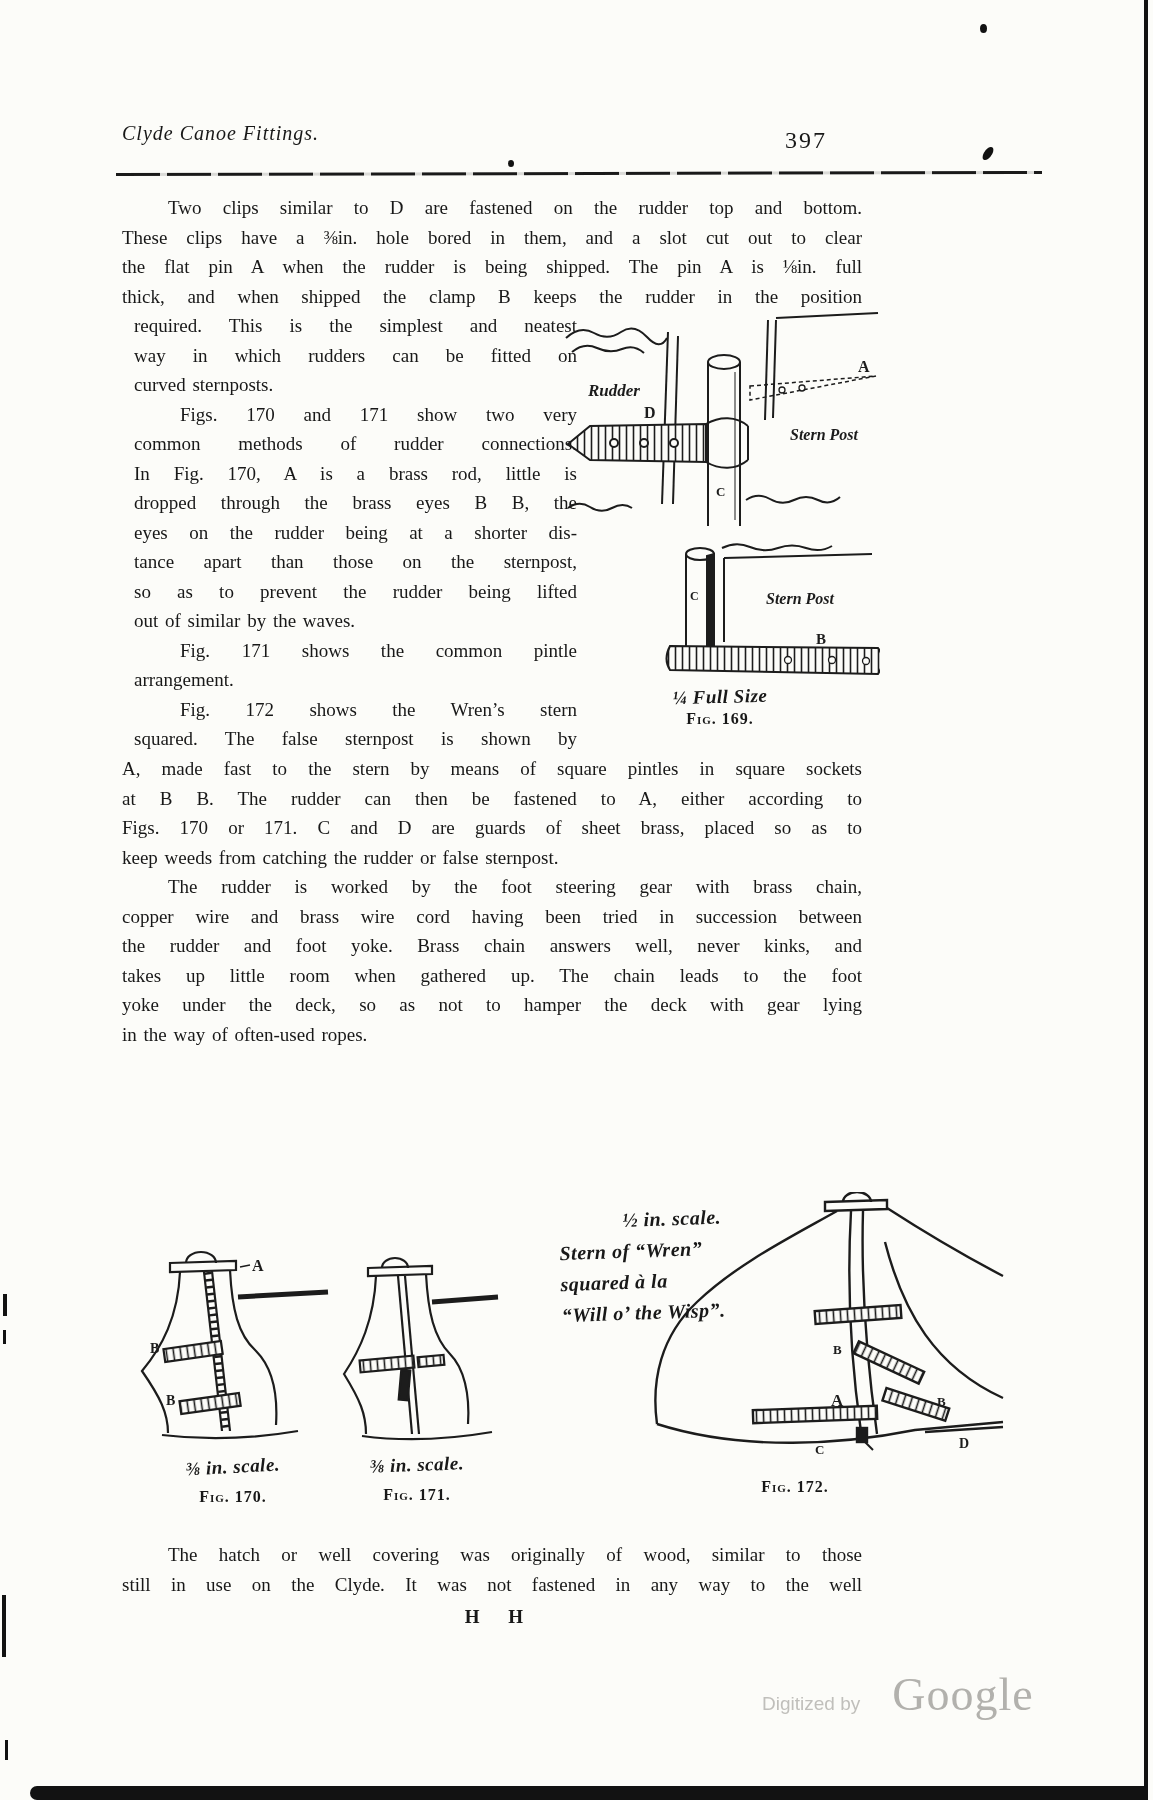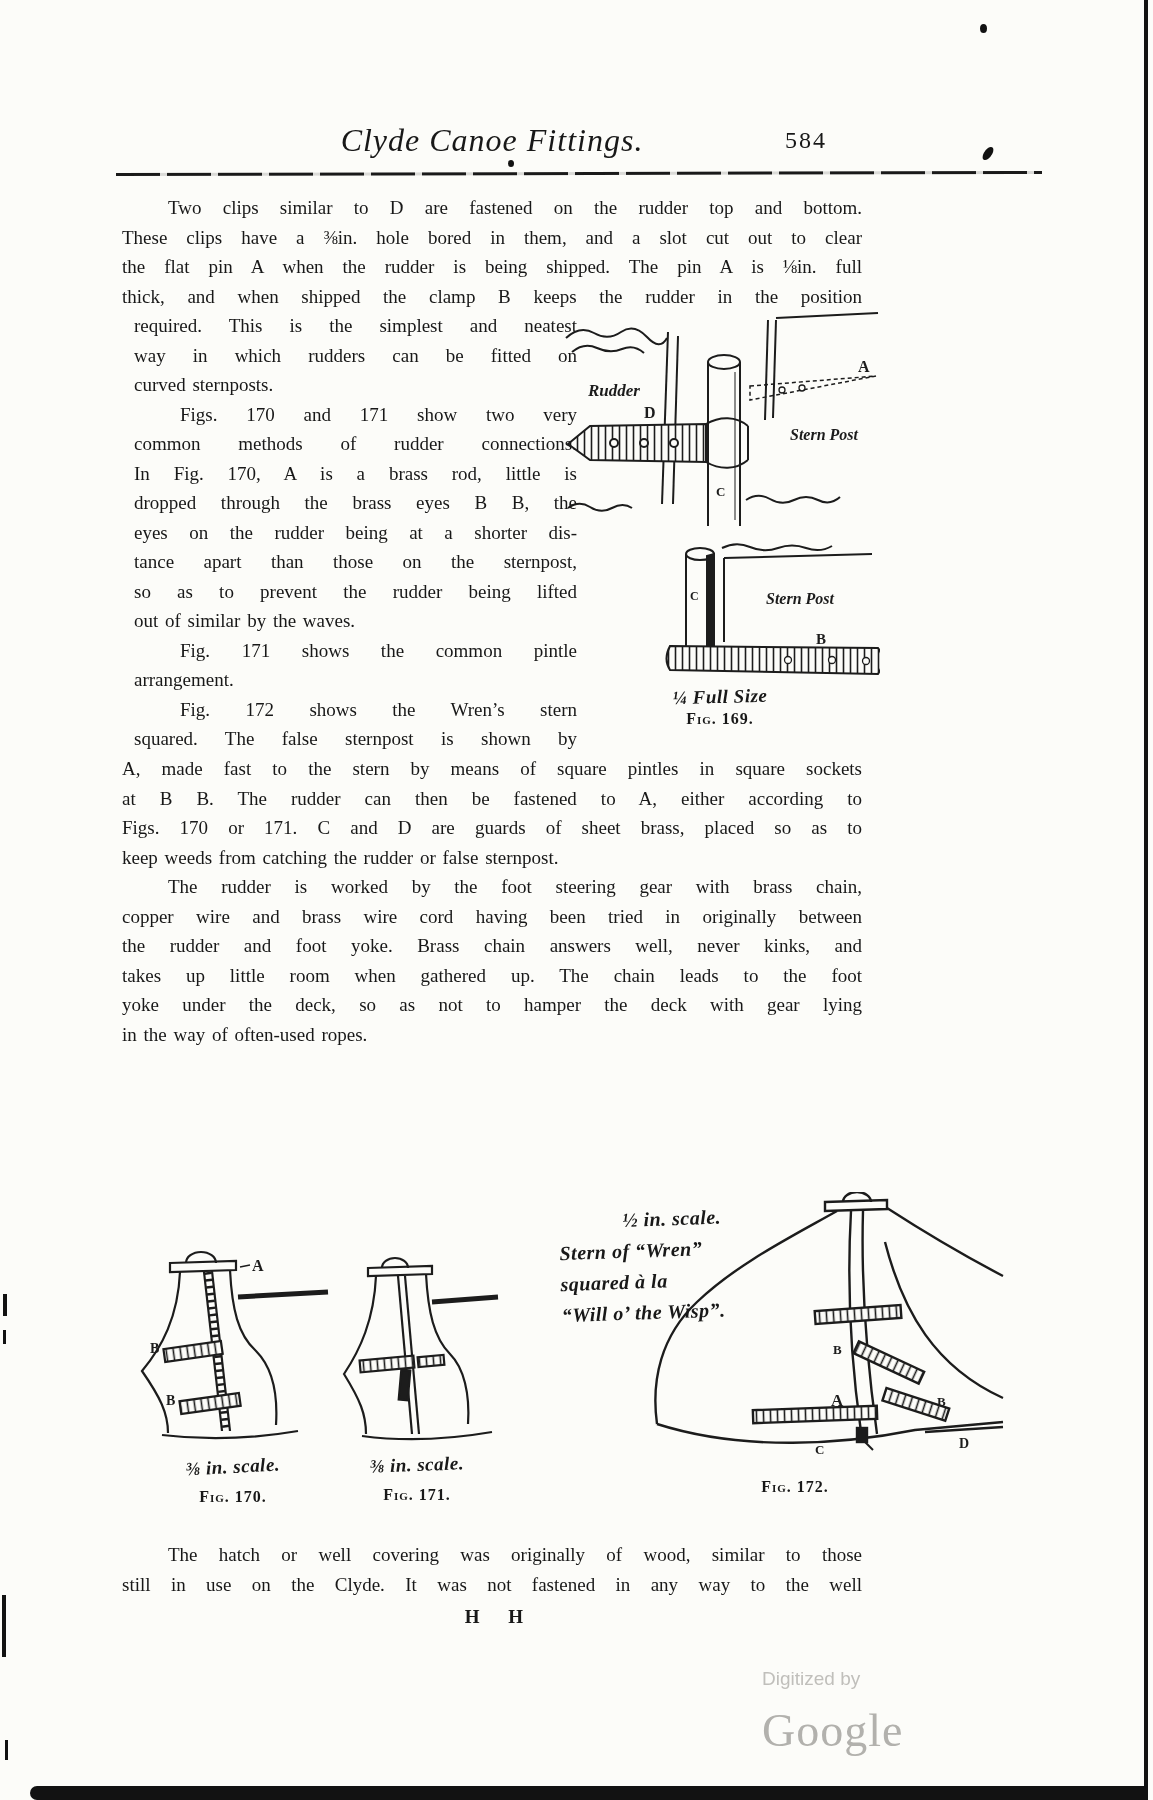--- a/index.html
+++ b/index.html
@@ -1,45 +1,45 @@
 <!DOCTYPE html>
 <html><head>
 <meta charset="utf-8">
 <style>
   html,body{margin:0;padding:0;background:#e9e9e6;}
   .page{
     position:relative;width:1153px;height:1800px;background:#fcfcf9;
     font-family:"Liberation Serif","DejaVu Serif",serif;color:#181818;overflow:hidden;
   }
   .abs{position:absolute;}
-  .title{font-style:italic;font-size:32px;letter-spacing:1px;text-align:center;}
+  .title{font-style:italic;font-size:20px;letter-spacing:1px;text-align:left;}
   .pagenum{font-size:24px;letter-spacing:2px;}
   .rule{height:3px;background:repeating-linear-gradient(90deg,#1a1a1a 0 44px,rgba(26,26,26,.15) 44px 51px);transform:rotate(-0.12deg);}
   .line{font-size:19px;line-height:29.5px;height:29.5px;text-align:justify;text-align-last:justify;word-spacing:2px;}
   .line.indent{padding-left:46px;}
   .line.last{text-align:left;text-align-last:left;}
   .figcap{font-variant:small-caps;font-weight:700;font-size:16px;letter-spacing:1px;text-align:center;}
   .hand{font-style:italic;font-weight:700;font-size:19px;letter-spacing:.5px;}
   .hand-block{transform:rotate(-2deg);line-height:31px;font-size:20px;}
   .hhmark{font-size:19px;font-weight:700;letter-spacing:12px;text-align:center;}
-  .wm{display:flex;align-items:baseline;gap:14px;flex-direction:column;}
+  .wm{display:flex;align-items:baseline;gap:32px;}
   .wm-prefix{font-family:"Liberation Sans",sans-serif;font-size:19px;color:#c0bfbb;}
   .wm-logo{font-size:46px;color:#b2b1ad;letter-spacing:1px;}
   .artifact{background:#121212;}
   svg text{font-family:"Liberation Serif","DejaVu Serif",serif;}
   .svglbl{font-weight:700;}
   .svgscript{font-style:italic;font-weight:700;}
 </style>
 </head>
 <body>
 
 <div class="page">
 
   <div class="abs title" style="left:122px;top:122px;width:740px;">Clyde Canoe Fittings.</div>
-  <div class="abs pagenum" style="left:785px;top:127px;">584</div>
+  <div class="abs pagenum" style="left:785px;top:127px;">397</div>
   <div class="abs rule" style="left:116px;top:172px;width:926px;"></div>
 
   <div class="abs" style="left:122px;top:193px;width:740px;">
     <div class="line indent">Two clips similar to D are fastened on the rudder top and bottom.</div>
     <div class="line">These clips have a ⅜in. hole bored in them, and a slot cut out to clear</div>
     <div class="line">the flat pin A when the rudder is being shipped. The pin A is ⅛in. full</div>
     <div class="line">thick, and when shipped the clamp B keeps the rudder in the position</div>
   </div>
 
   <div class="abs" style="left:134px;top:311px;width:443px;">
@@ -62,21 +62,21 @@
 
   <div class="abs" style="left:122px;top:754px;width:740px;">
     <div class="line">A, made fast to the stern by means of square pintles in square sockets</div>
     <div class="line">at B B. The rudder can then be fastened to A, either according to</div>
     <div class="line">Figs. 170 or 171. C and D are guards of sheet brass, placed so as to</div>
     <div class="line last">keep weeds from catching the rudder or false sternpost.</div>
   </div>
 
   <div class="abs" style="left:122px;top:872px;width:740px;">
     <div class="line indent">The rudder is worked by the foot steering gear with brass chain,</div>
-    <div class="line">copper wire and brass wire cord having been tried in originally between</div>
+    <div class="line">copper wire and brass wire cord having been tried in succession between</div>
     <div class="line">the rudder and foot yoke. Brass chain answers well, never kinks, and</div>
     <div class="line">takes up little room when gathered up. The chain leads to the foot</div>
     <div class="line">yoke under the deck, so as not to hamper the deck with gear lying</div>
     <div class="line last">in the way of often-used ropes.</div>
   </div>
 
   <div class="abs" style="left:560px;top:298px;width:330px;">
     <svg width="320" height="378" viewBox="0 0 320 378">
       <defs>
         <pattern id="h169" width="7" height="10" patternUnits="userSpaceOnUse">

